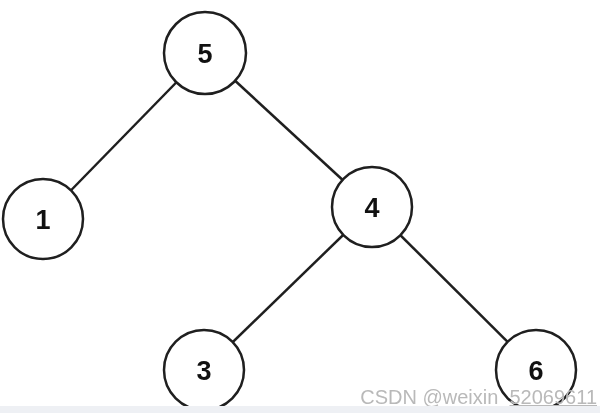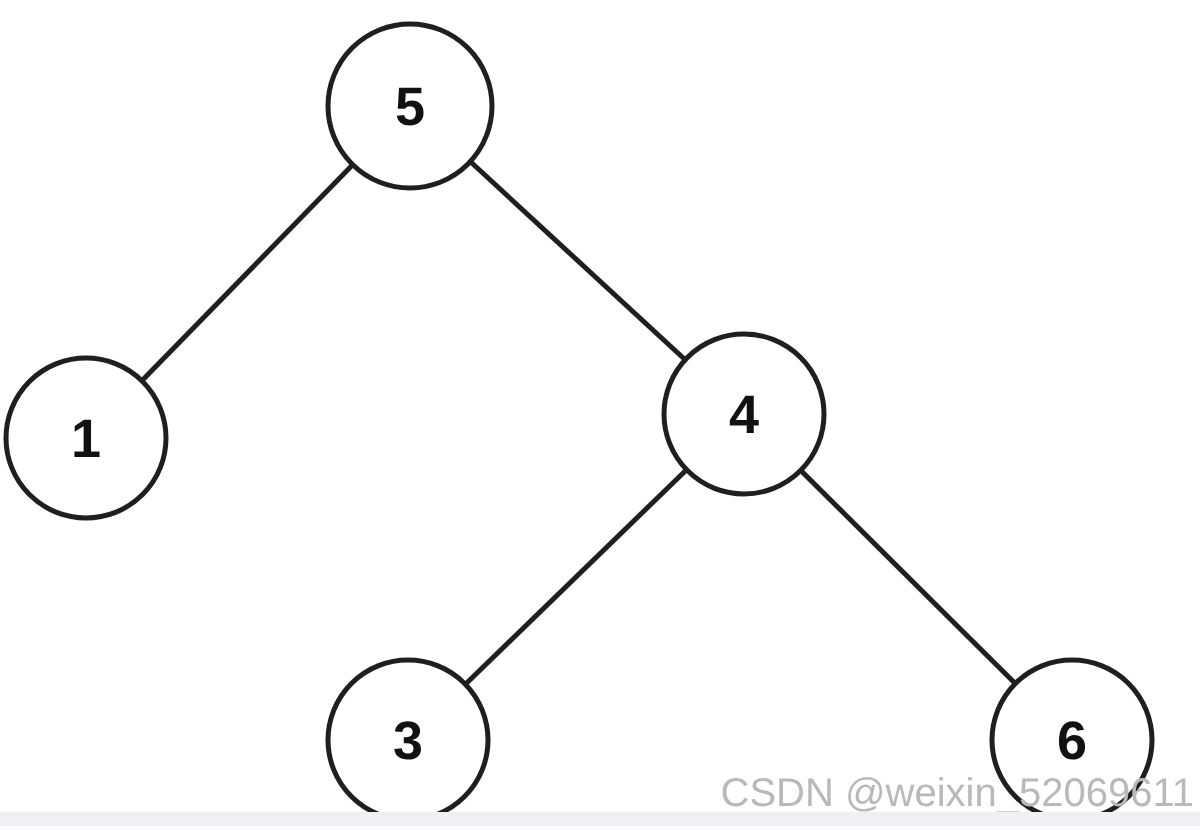--- a/index.html
+++ b/index.html
@@ -30,20 +30,21 @@
     position: absolute;
     top: 387px;
     right: 3px;
     font-size: 20px;
     line-height: 1;
     color: #b9b9b9;
     white-space: nowrap;
     user-select: none;
   }
   .watermark .wm-id {
+    text-decoration: underline;
   }
   .footer-strip {
     position: absolute;
     left: 0;
     top: 406px;
     width: 600px;
     height: 7px;
   }
 </style>
 </head>

